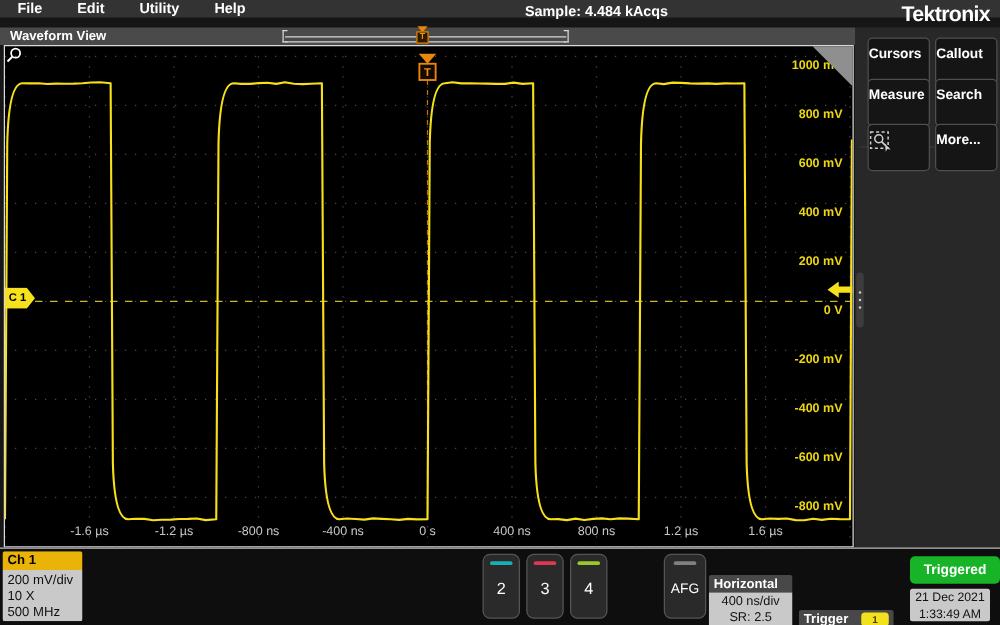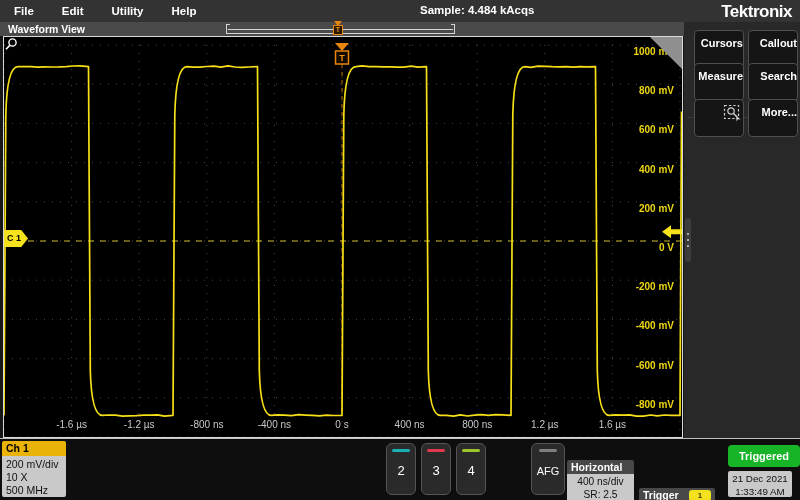--- a/index.html
+++ b/index.html
@@ -1,21 +1,21 @@
 <!DOCTYPE html>
 <html><head>
 <meta charset="utf-8">
 <style>
   * { margin:0; padding:0; box-sizing:border-box; }
   html,body { width:800px; height:500px; background:#111; overflow:hidden;
               font-family:"Liberation Sans", sans-serif; }
   .app { position:relative; width:800px; height:500px; background:#161616; }
 
   
-  .menubar { position:absolute; left:0; top:0; width:800px; height:22px;
+  .menubar { position:absolute; left:0; top:0; width:800px; height:14px;
              background:#333; display:flex; align-items:center; }
   .menu-item { color:#fff; font-size:11.5px; font-weight:bold; padding:0 14px; cursor:default; }
   .menu-item:first-child { padding-left:14px; }
   .sample-readout { position:absolute; left:420px; top:4px; color:#fff;
                     font-size:11.5px; font-weight:bold; }
   .logo { position:absolute; right:8px; top:2px; color:#fff; font-size:17px;
           font-weight:bold; letter-spacing:-0.5px; }
 
   
   .view-header { position:absolute; left:0; top:22px; width:684px; height:14px;
@@ -44,21 +44,21 @@
              clip-path:polygon(0 0,72% 0,100% 50%,72% 100%,0 100%); z-index:4; }
   .zoom-corner { position:absolute; right:0; top:0; width:0; height:0; z-index:5;
                  border-top:32px solid #8f8f8f; border-left:32px solid transparent; }
   .zoom-corner-glass { position:absolute; right:3px; top:3px; z-index:6; }
 
   
   .right-panel { position:absolute; left:684px; top:22px; width:116px; height:418px;
                  background:#282828; }
   .rp-btn { position:absolute; width:50px; height:38px; background:#151515;
             border:1px solid #4f4f4f; border-radius:4px; color:#fff; font-size:11px;
-            font-weight:bold; text-align:right; line-height:25px; cursor:pointer; }
+            font-weight:bold; text-align:left; line-height:25px; cursor:pointer; }
   .rp-divider { position:absolute; left:4px; top:95px; width:108px; height:1px; background:#3a3a3a; }
   .splitter { position:absolute; left:685px; top:218px; width:6px; height:44px;
               background:#3c3c3c; border-radius:3px; display:flex; flex-direction:column;
               align-items:center; justify-content:center; gap:4px; }
   .splitter i { width:2px; height:2px; background:#cfcfcf; border-radius:50%; }
 
   
   .bottom-bar { position:absolute; left:0; top:438px; width:800px; height:62px;
                 background:#0e0e0e; border-top:1px solid #c0c0c0; }
   .badge { position:absolute; border-radius:2px; overflow:hidden; font-size:10.5px; }

